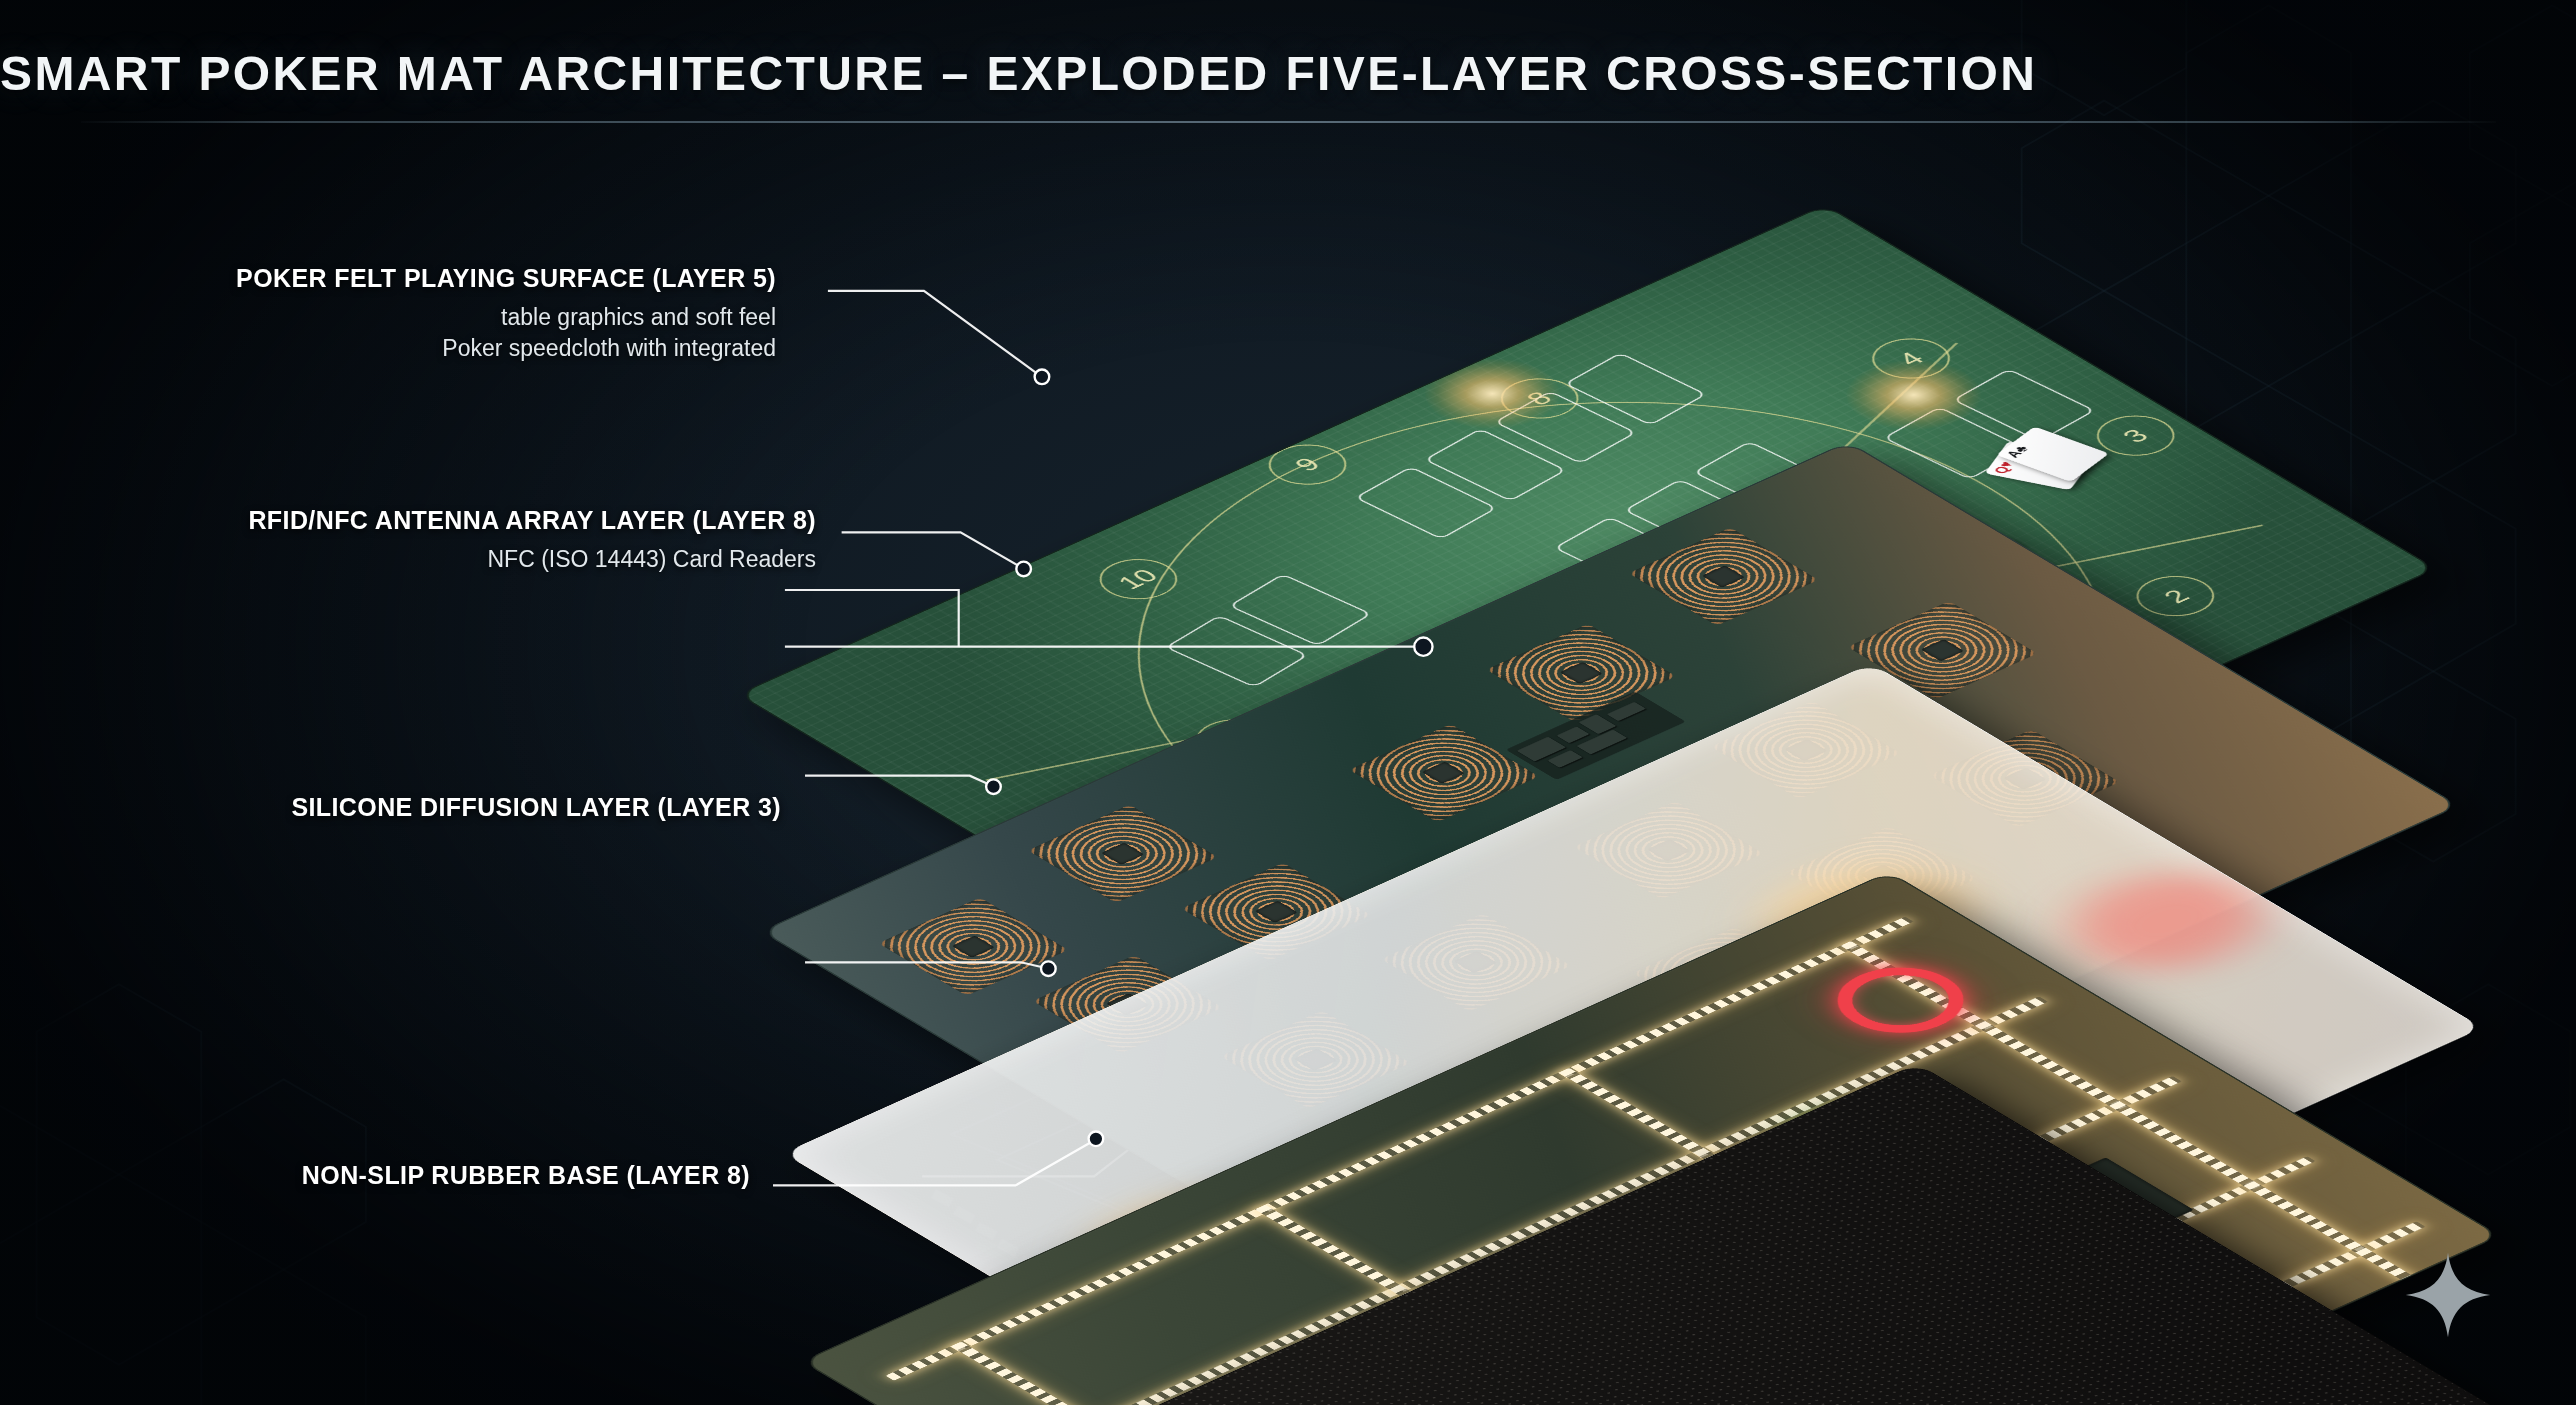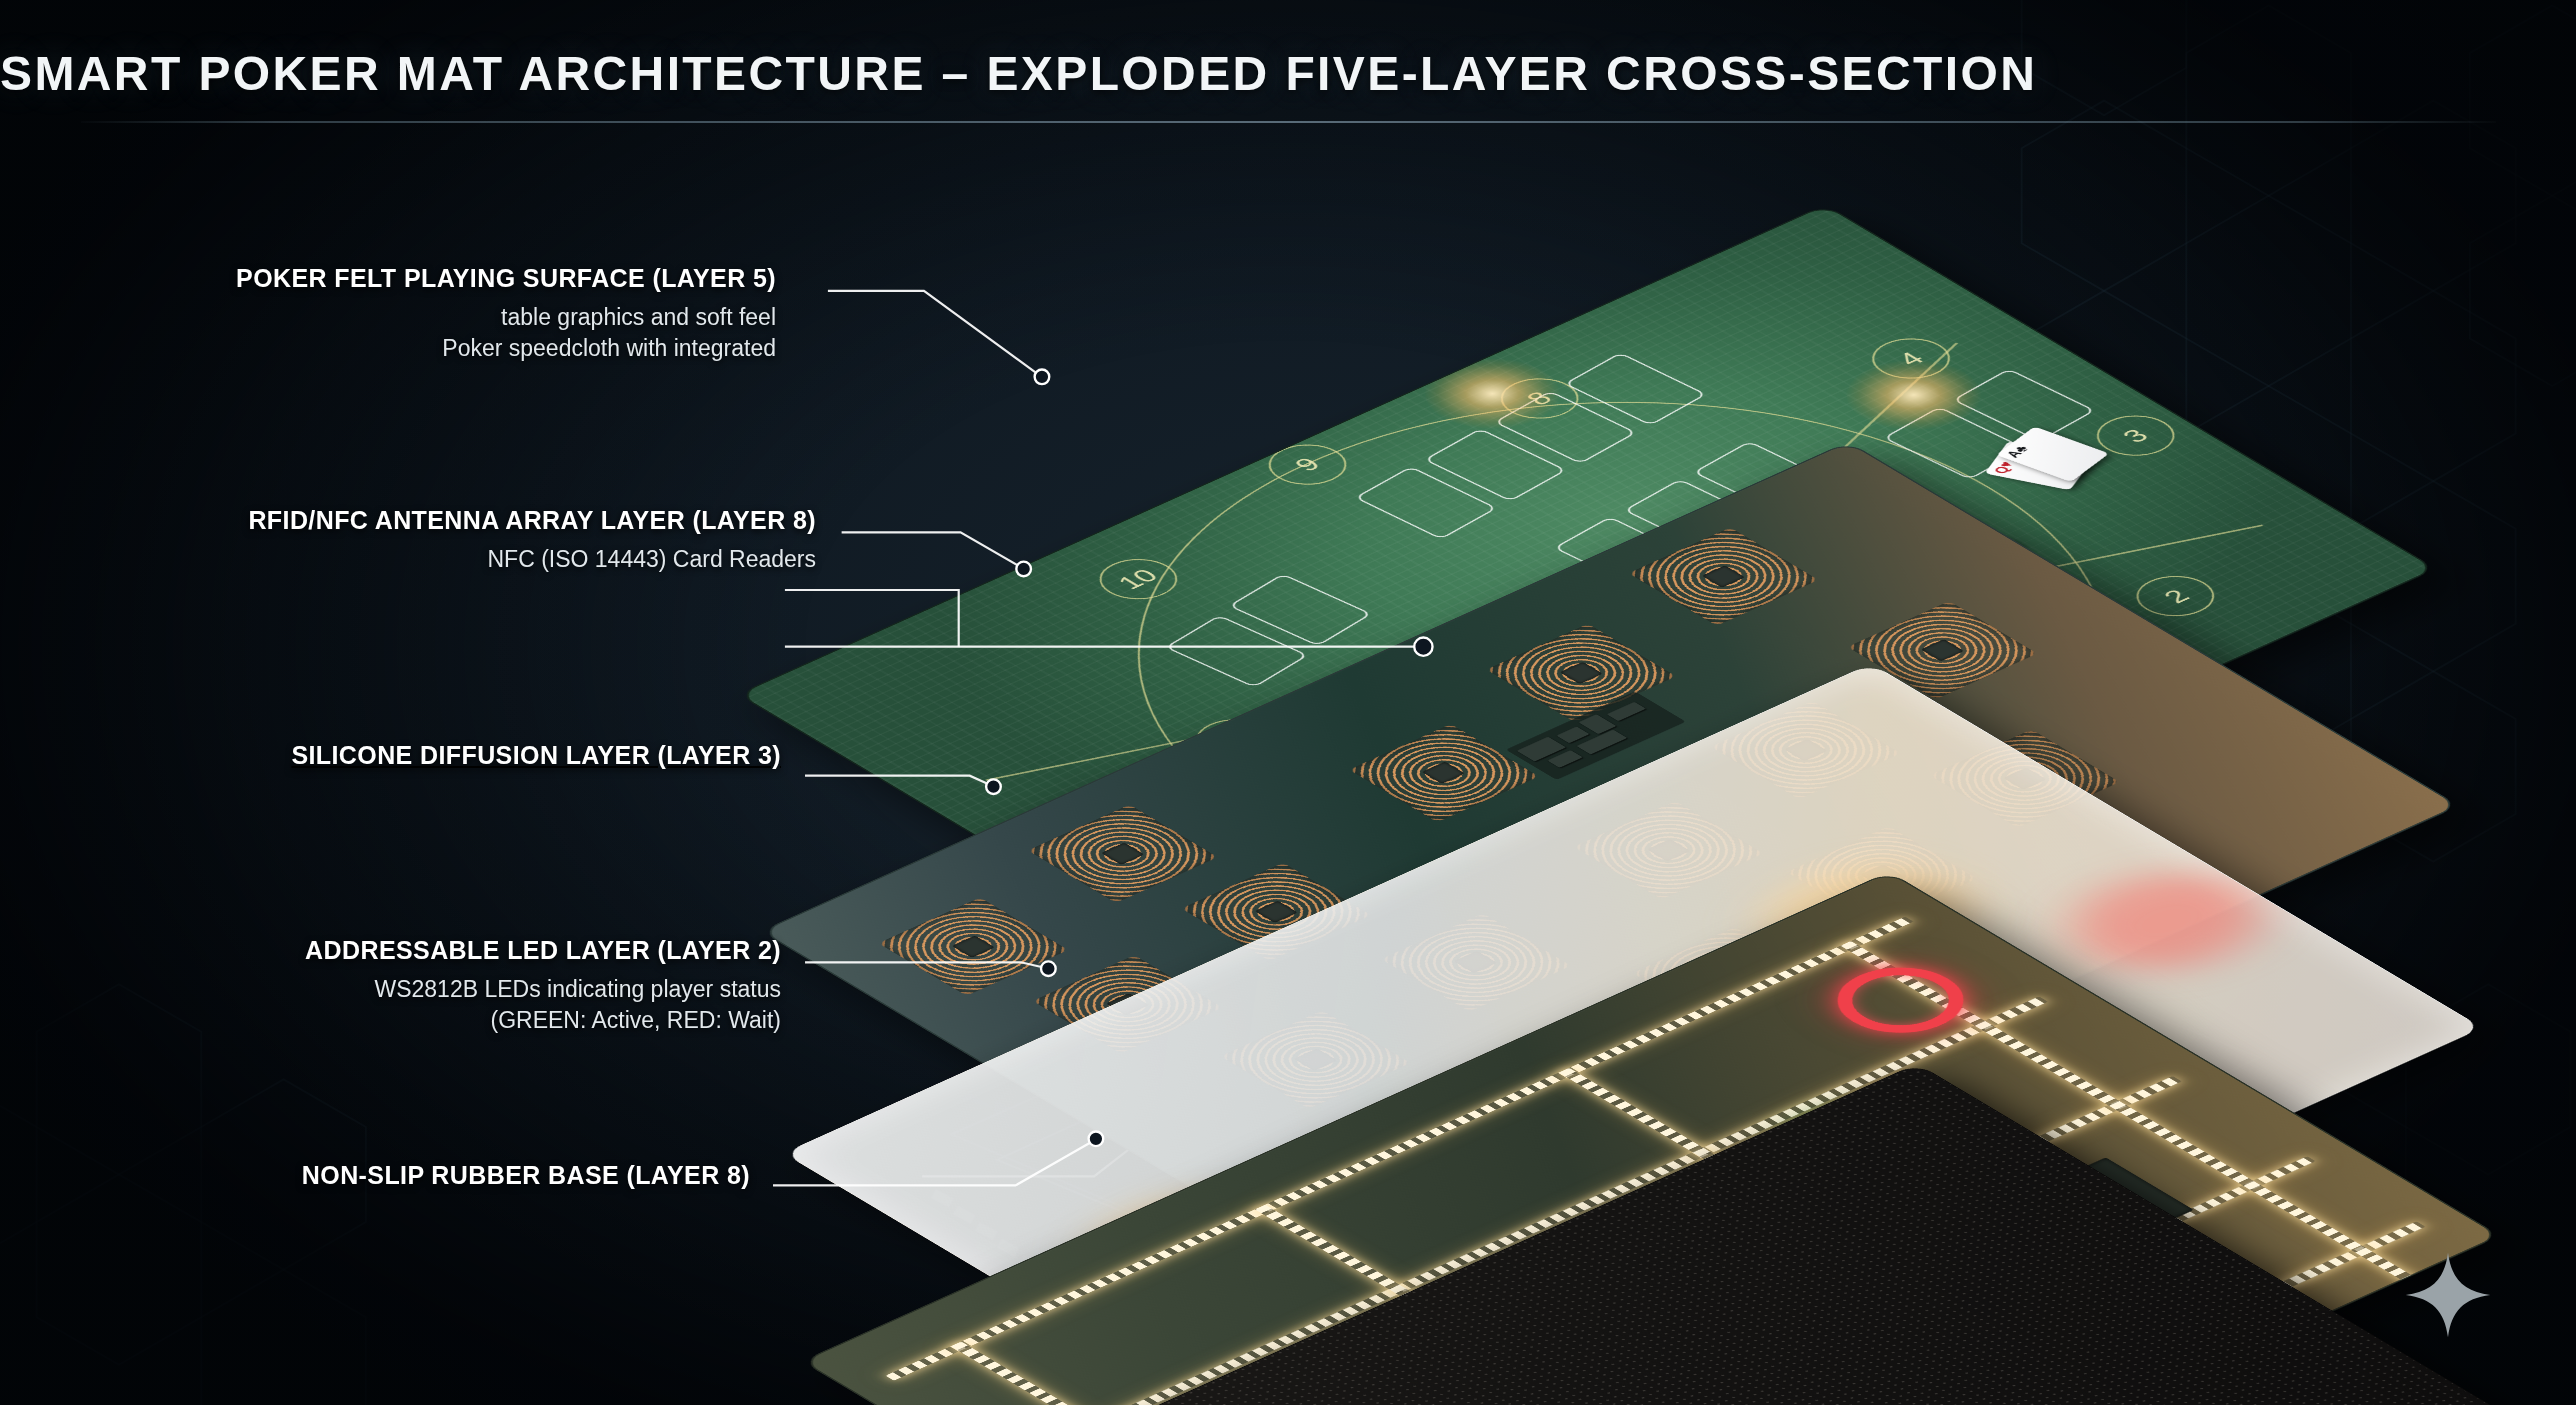--- a/index.html
+++ b/index.html
@@ -550,31 +550,24 @@
     </div>
   </div>
 
   <div class="callout" style="right:1760px; top:505px;">
     <div class="callout-title">RFID/NFC ANTENNA ARRAY LAYER (LAYER 8)</div>
     <div class="callout-sub">
       <span class="callout-subline">NFC (ISO 14443) Card Readers</span>
     </div>
   </div>
 
-  <div class="callout" style="right:1795px; top:740px;text-decoration:underline;">
+  <div class="callout" style="right:1795px; top:792px;">
     <div class="callout-title">SILICONE DIFFUSION LAYER (LAYER 3)</div>
   </div>
 
-  <div class="callout" style="right:1795px; top:935px;">
-    <div class="callout-title">ADDRESSABLE LED LAYER (LAYER 2)</div>
-    <div class="callout-sub">
-      <span class="callout-subline">WS2812B LEDs indicating player status</span>
-      <span class="callout-subline">(GREEN: Active, RED: Wait)</span>
-    </div>
-  </div>
 
   <div class="callout" style="right:1826px; top:1160px;">
     <div class="callout-title">NON-SLIP RUBBER BASE (LAYER 8)</div>
   </div>
 
   <svg id="sparkle" viewBox="0 0 100 100">
     <path d="M50 2 C54 32 68 46 98 50 C68 54 54 68 50 98 C46 68 32 54 2 50 C32 46 46 32 50 2 Z" fill="#9aa3a8"></path>
   </svg>
 
 </div>

